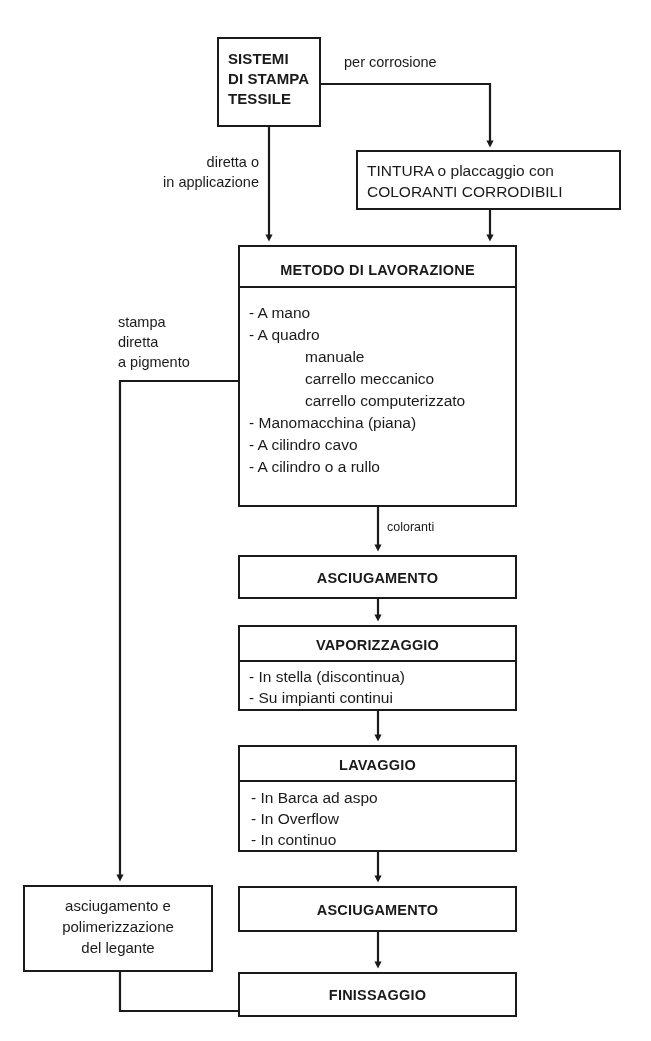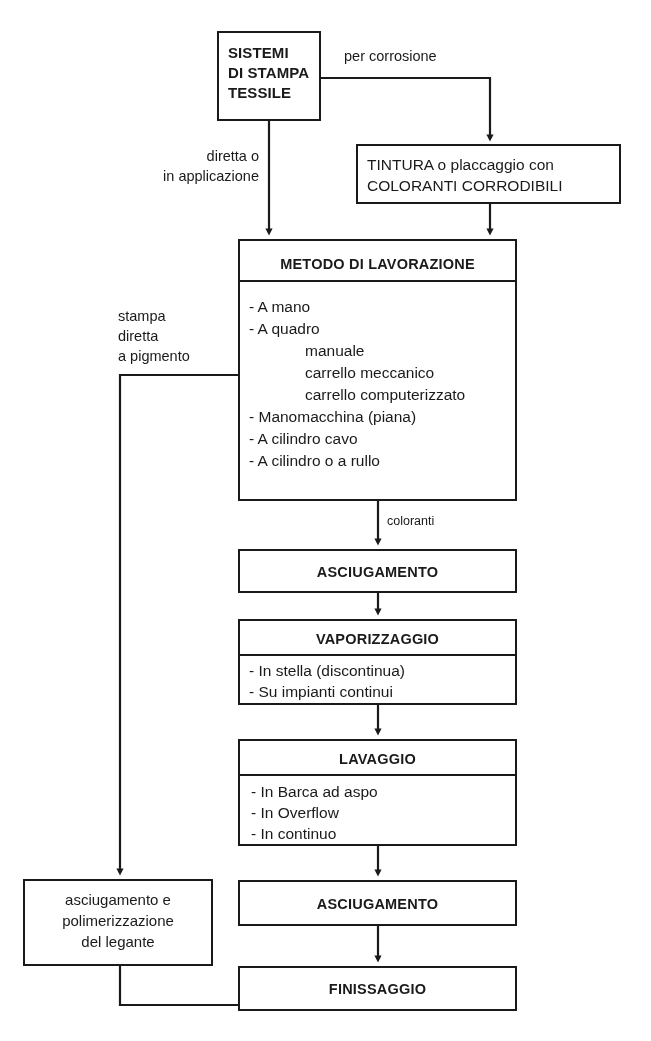--- a/index.html
+++ b/index.html
@@ -10,21 +10,21 @@
   body {
     width: 651px;
     height: 1041px;
     position: relative;
     font-family: "Liberation Sans", sans-serif;
     color: #1a1a1a;
     overflow: hidden;
   }
   #diagram-root {
     position: absolute;
-    left: 0; top: 0;
+    left: 0; top: 6px;
     width: 651px;
     height: 972px;
   }
   svg.flow {
     display: block;
     width: 651px;
     height: 1041px;
   }
   .box {
     fill: #ffffff;

